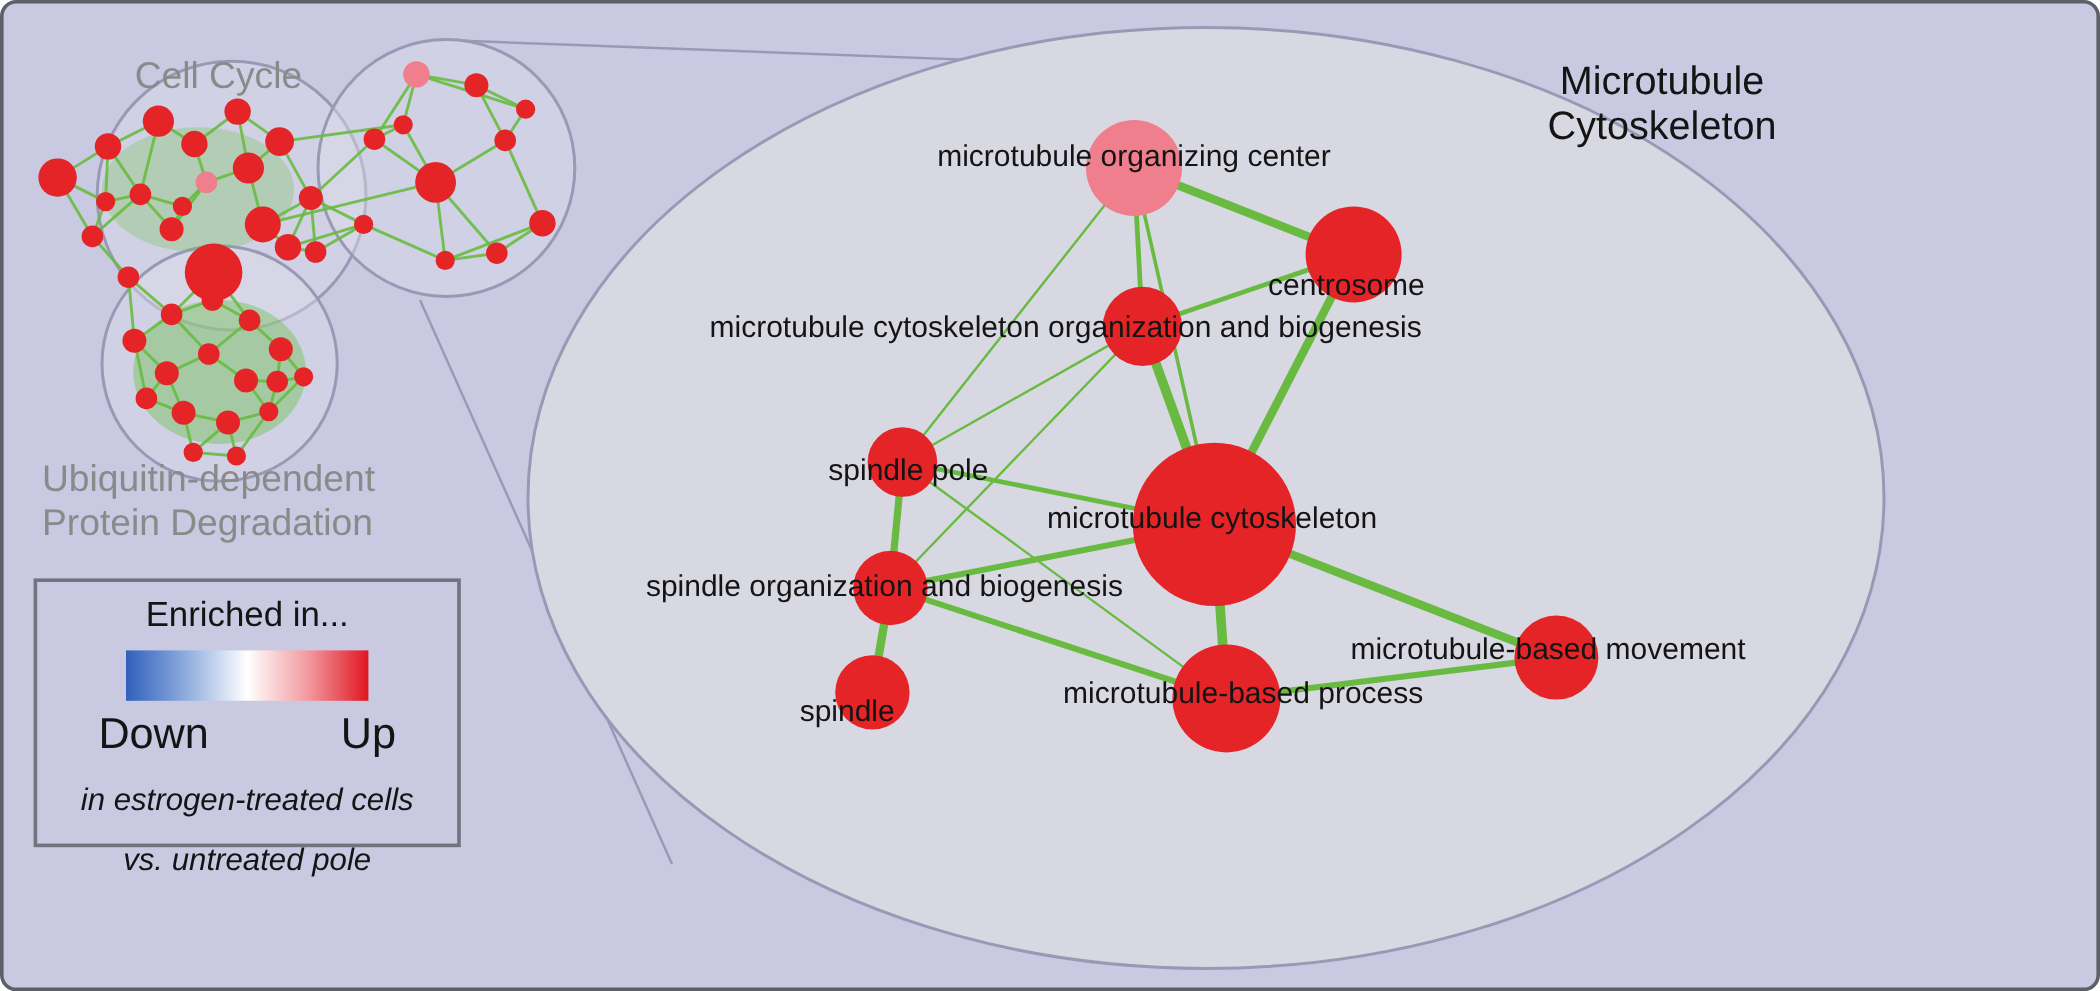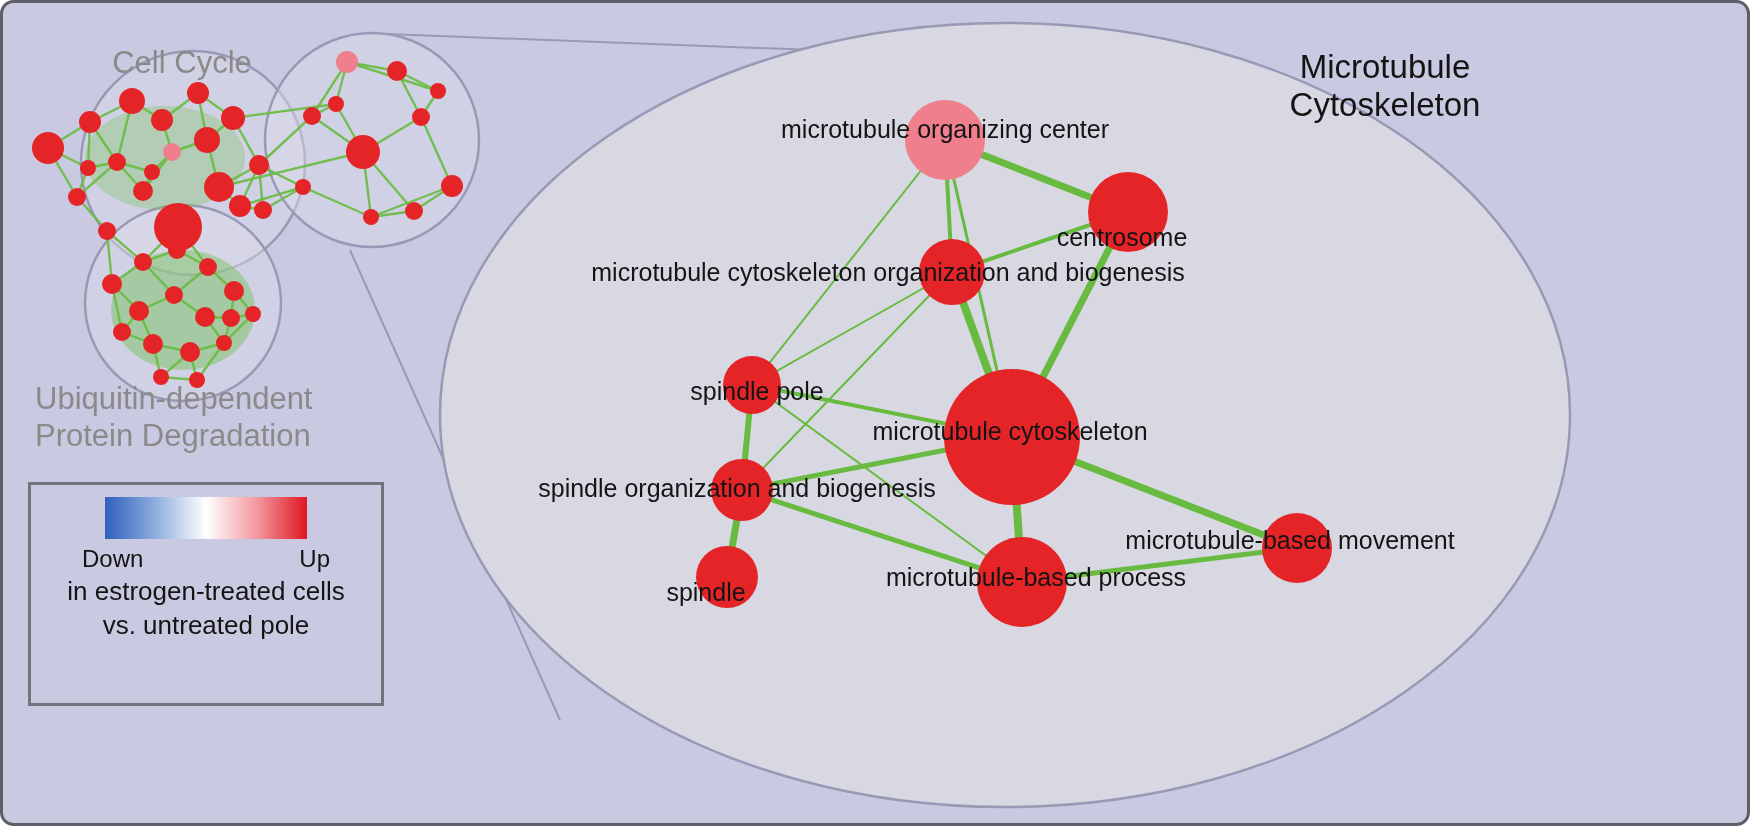--- a/index.html
+++ b/index.html
@@ -10,22 +10,22 @@
   .gray-label{font-size:31px;fill:#8a8a8a;}
   .black-title{font-size:33px;fill:#141414;}
   .node-label{font-size:25px;fill:#141414;}
 
   .legend{position:absolute;left:28px;top:482px;width:356px;height:224px;
           border:3px solid #73737e;box-sizing:border-box;text-align:center;
           color:#141414;}
   .legend-title{font-size:29px;margin-top:12px;}
   .legend-bar{width:202px;height:42px;margin:12px auto 6px auto;}
   .legend-ends{width:248px;margin:0 auto;display:flex;justify-content:space-between;
-               font-size:24px;}
-  .legend-note{font-size:26px;margin-top:4px;line-height:1.15;}
+               font-size:36px;}
+  .legend-note{font-size:26px;margin-top:20px;line-height:1.15;font-style:italic;}
 </style>
 </head>
 <body>
 
 <div id="stage">
   <svg id="scene" width="1750" height="826" viewBox="0 0 1750 826">
 
     <rect id="bg-rect" x="1.5" y="1.5" width="1747" height="823" rx="12" fill="#c9c9e2" stroke="#5f5f6a" stroke-width="3"></rect>
 
     <g id="g-magnifier">
@@ -225,20 +225,21 @@
       </g>
 
     <text class="gray-label" x="182" y="73" text-anchor="middle">Cell Cycle</text>
     <text class="gray-label" x="35" y="409">Ubiquitin-dependent</text>
     <text class="gray-label" x="35" y="446">Protein Degradation</text>
     <text class="black-title" x="1385" y="78" text-anchor="middle">Microtubule</text>
     <text class="black-title" x="1385" y="116" text-anchor="middle">Cytoskeleton</text>
   </svg>
 
   <div class="legend">
+    <div class="legend-title">Enriched in...</div>
     <div class="legend-bar" style="background: linear-gradient(to right, rgb(48, 96, 188), rgb(143, 173, 222), rgb(255, 255, 255), rgb(242, 154, 160), rgb(224, 22, 32));"></div>
     <div class="legend-ends">
       <span>Down</span>
       <span>Up</span>
     </div>
     <div class="legend-note">in estrogen-treated cells</div>
     <div class="legend-note">vs. untreated pole</div>
   </div>
 </div>
 

